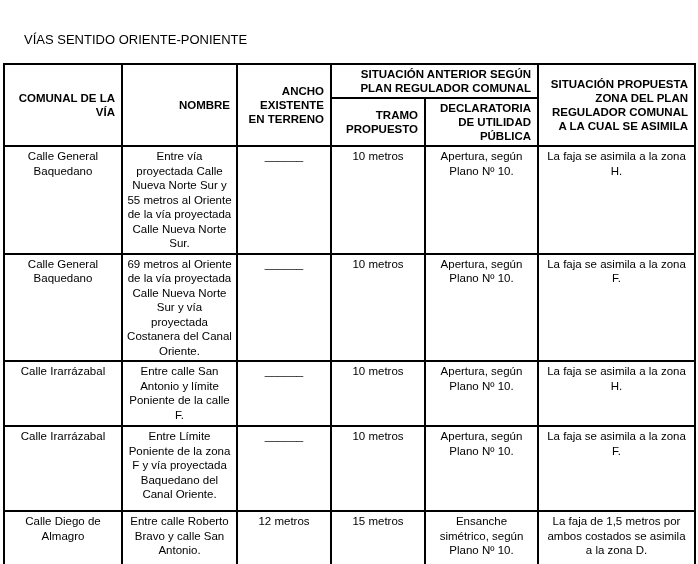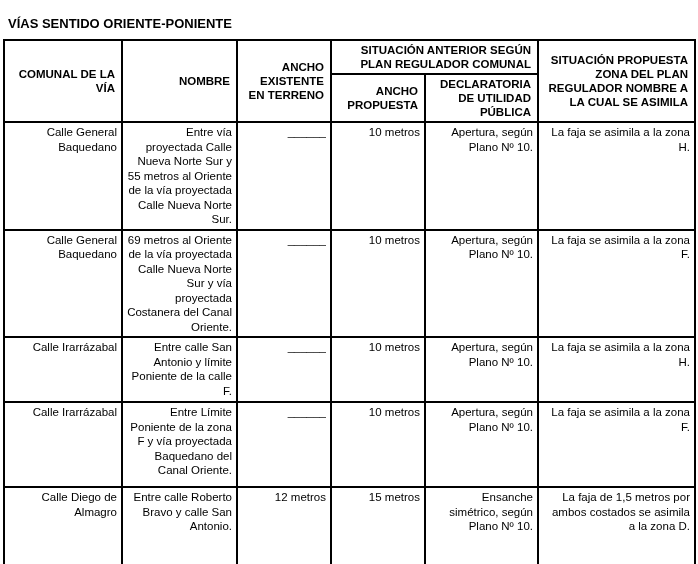--- a/index.html
+++ b/index.html
@@ -7,22 +7,22 @@
     width: 698px;
     height: 564px;
     background: #ffffff;
     font-family: "Liberation Sans", sans-serif;
     color: #000000;
     overflow: hidden;
     box-sizing: border-box;
   }
   .doc-title {
     font-size: 13px;
-    font-weight: bold;
-    margin: 0;
+    font-weight: normal;
+    margin: 16px;
     padding: 16px 0 0 8px;
     white-space: nowrap;
   }
   table.roads {
     border-collapse: collapse;
     table-layout: fixed;
     width: 691px;
     margin: 8px 0 0 3px;
     border: 2px solid #000;
     border-bottom-width: 4px;
@@ -47,22 +47,22 @@
     vertical-align: top;
     padding: 2px 4px;
   }
   tr.hrow-top  { height: 34px; }
   tr.hrow-sub  { height: 46px; }
   tr.r1 { height: 105px; }
   tr.r2 { height: 104px; }
   tr.r3 { height: 65px; }
   tr.r4 { height: 85px; }
   tr.r5 { height: 89px; }
-  td.left   { text-align: right; }
-  td.center { text-align: right; border-radius: 7px; }
+  td.left   { text-align: center; }
+  td.center { text-align: center; border-radius: 7px; }
 </style>
 </head>
 <body>
 
 <div class="page">
 
   <p class="doc-title">VÍAS SENTIDO ORIENTE-PONIENTE</p>
 
   <table class="roads">
     <colgroup>
@@ -73,24 +73,24 @@
       <col style="width:113px">
       <col style="width:157px">
     </colgroup>
 
     <thead>
       <tr class="hrow-top">
         <th rowspan="2">COMUNAL DE LA VÍA</th>
         <th rowspan="2">NOMBRE</th>
         <th rowspan="2">ANCHO EXISTENTE EN TERRENO</th>
         <th colspan="2">SITUACIÓN ANTERIOR SEGÚN PLAN REGULADOR COMUNAL</th>
-        <th rowspan="2">SITUACIÓN PROPUESTA ZONA DEL PLAN REGULADOR NOMBRE A LA CUAL SE ASIMILA</th>
+        <th rowspan="2">SITUACIÓN PROPUESTA ZONA DEL PLAN REGULADOR COMUNAL A LA CUAL SE ASIMILA</th>
       </tr>
       <tr class="hrow-sub">
-        <th>ANCHO PROPUESTA</th>
+        <th>TRAMO PROPUESTO</th>
         <th>DECLARATORIA DE UTILIDAD PÚBLICA</th>
       </tr>
     </thead>
 
     <tbody>
       <tr class="r1">
         <td class="left">Calle General Baquedano</td>
         <td class="left">Entre vía proyectada Calle Nueva Norte Sur y 55 metros al Oriente de la vía proyectada Calle Nueva Norte Sur.</td>
         <td class="center">______</td>
         <td class="center">10 metros</td>

